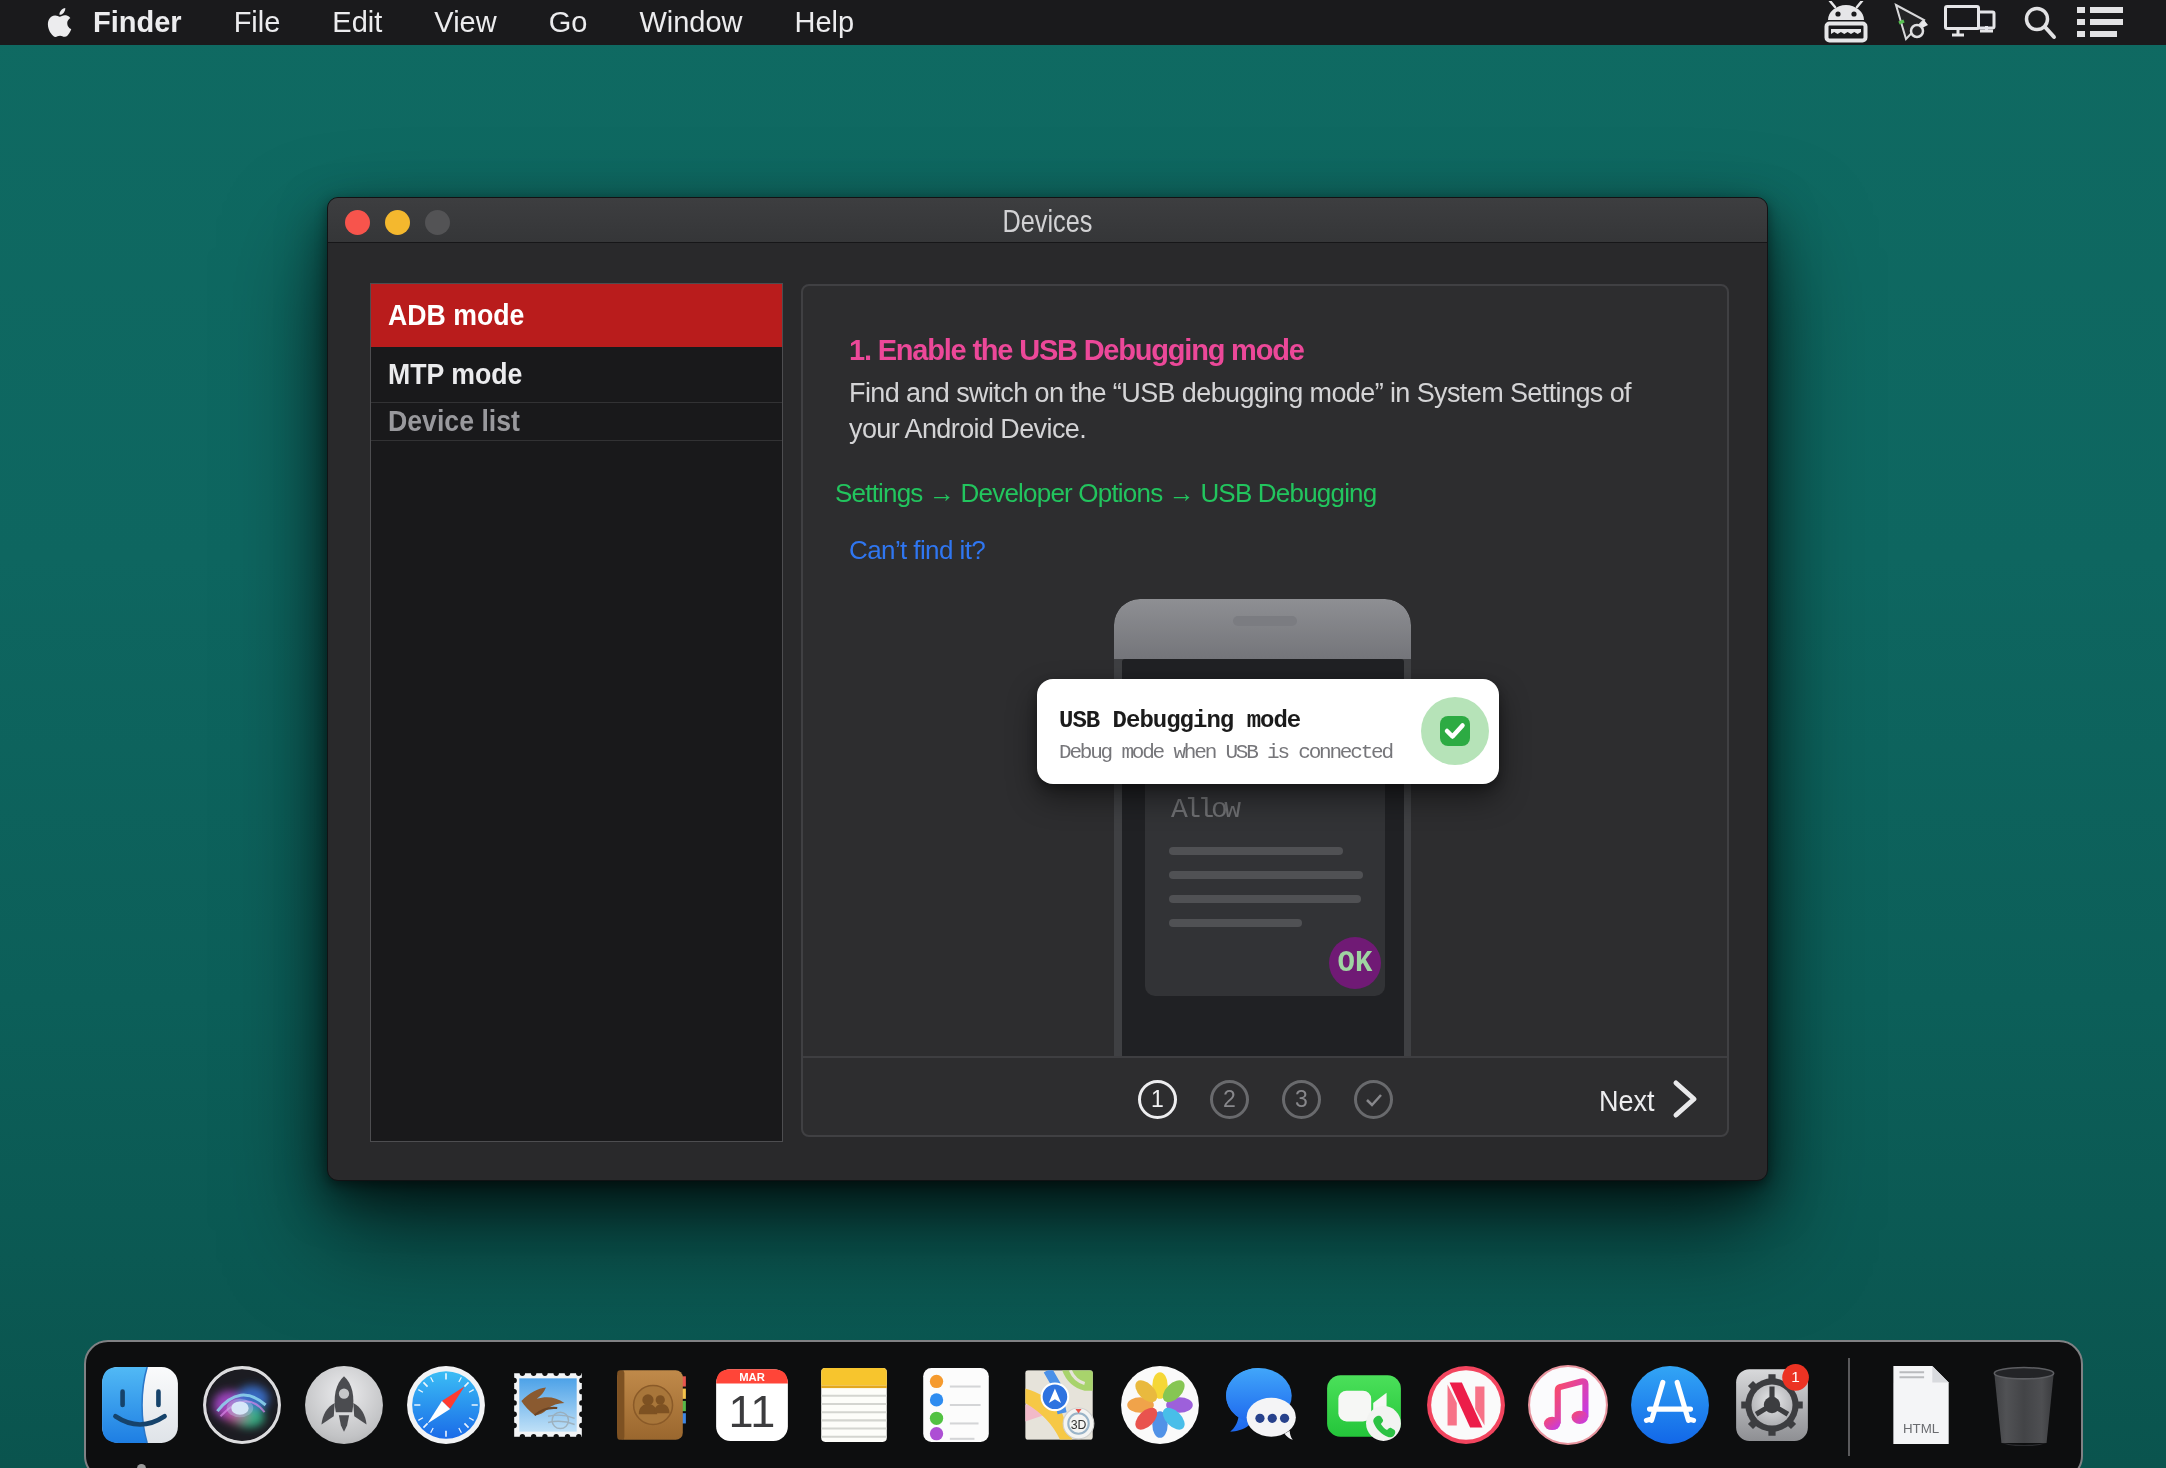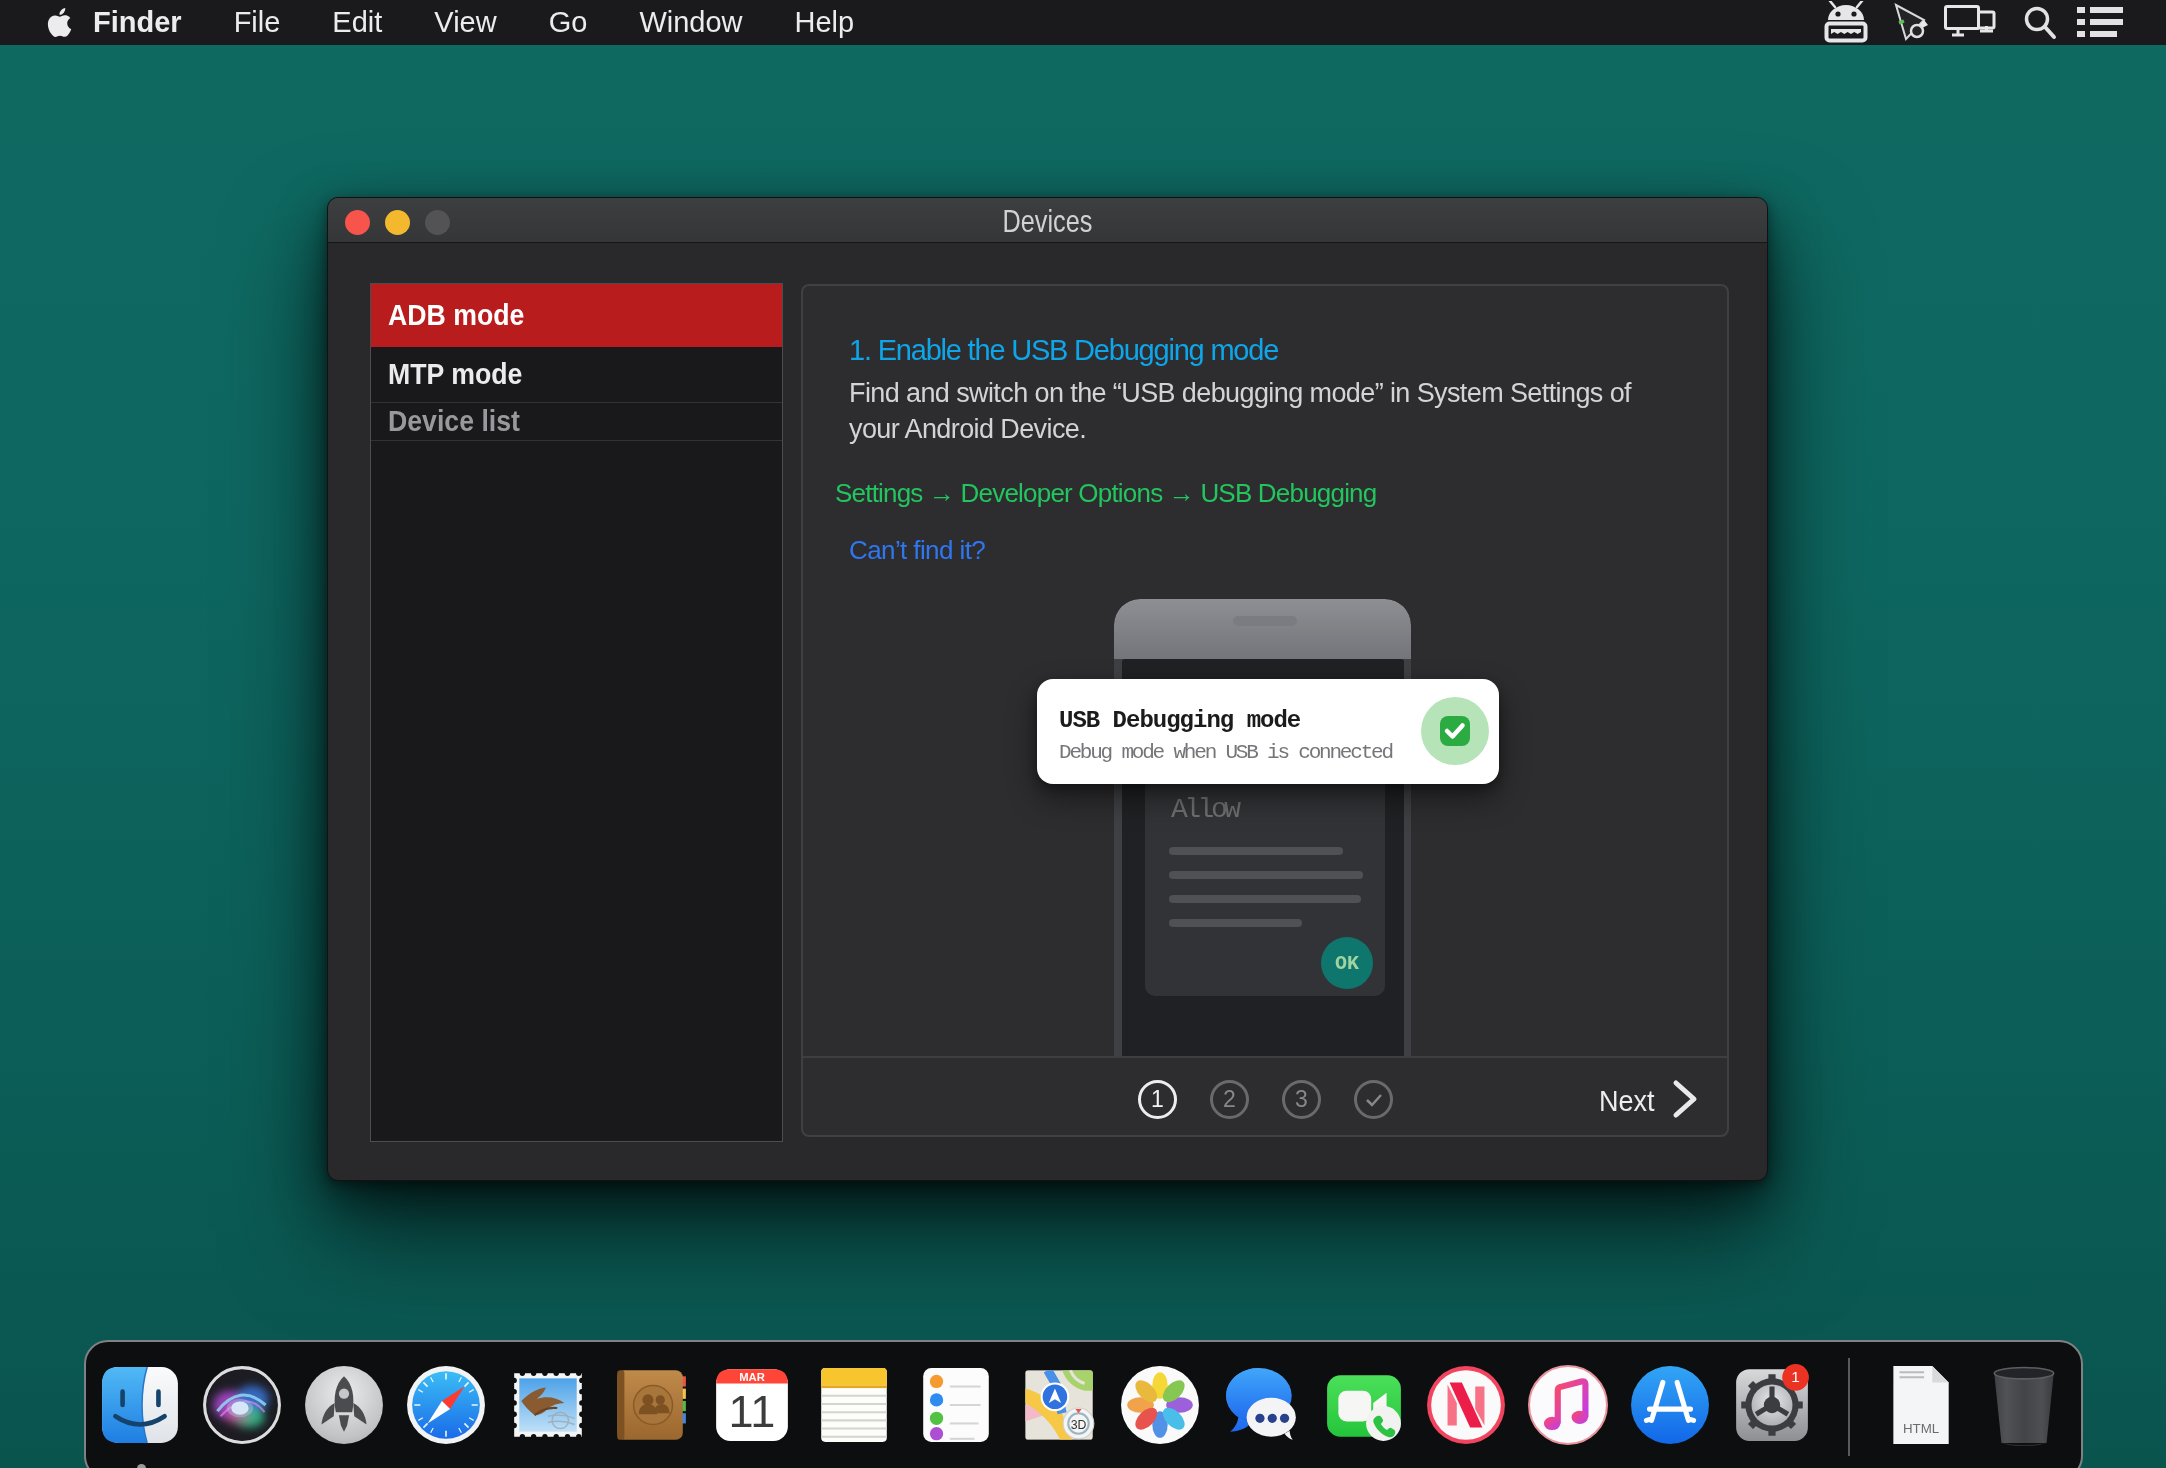--- a/index.html
+++ b/index.html
@@ -36,42 +36,42 @@
   .srow span { display:inline-block; transform:scaleX(0.92); transform-origin:0 50%; white-space:nowrap; }
   .srow.hdr { height:40px; color:#8d8d91; }
   .srow.sel { height:63px; color:#ffffff; background:#b91c1c; border-bottom:none; }
   .srow.item { height:56px; color:#ebebed; }
   .srow.hdr2 { height:38px; color:#99999d; }
 
   
   #panel { position:absolute; left:473px; top:86px; width:928px; height:853px;
     background:#2d2d2f; border:2px solid #404043; border-radius:8px; overflow:hidden; }
   #panel .content { position:absolute; left:0; top:0; right:0; height:772px; overflow:hidden; }
-  #panel h1 { position:absolute; left:46px; top:50px; font-size:29px; line-height:29px; letter-spacing:-1.2px; color:#0ea5e9; font-weight:normal; }
+  #panel h1 { position:absolute; left:46px; top:50px; font-size:29px; line-height:29px; letter-spacing:-1.2px; color:#ec4899; font-weight:bold; }
   #panel .body { position:absolute; left:46px; top:89px; font-size:27px; line-height:36px; letter-spacing:-0.6px; color:#d4d4d6; }
   #panel .path { position:absolute; left:32px; top:194px; font-size:26px; line-height:26px; letter-spacing:-0.8px; color:#22c55e; }
   #panel .link { position:absolute; left:46px; top:251px; font-size:26px; line-height:26px; letter-spacing:-0.6px; color:#2f76f1; }
 
   
   #phone { position:absolute; left:311px; top:313px; width:297px; height:459px;
     border-radius:26px 26px 0 0; overflow:hidden; }
   #phone .sides { position:absolute; left:0; top:50px; right:0; bottom:0; background:#3f4043; }
   #phone .forehead { position:absolute; left:0; top:0; right:0; height:60px;
     background:linear-gradient(180deg,#8e8f93,#74757a); border-radius:26px 26px 0 0; }
   #phone .speaker { position:absolute; left:119px; top:17px; width:64px; height:10px; border-radius:5px; background:#7b7c81; }
   #phone .screen { position:absolute; left:8px; top:60px; width:282px; height:399px; background:#202124; border-radius:3px 3px 0 0; }
   #phone .dlg { position:absolute; left:23px; top:33px; width:240px; height:304px; background:#323336; border-radius:10px; }
   #phone .allow { position:absolute; left:26px; top:104px; font-family:"Liberation Mono",monospace; font-size:28px; line-height:27px; letter-spacing:-3.5px; color:#6f7073; }
   #phone .l1,#phone .l2,#phone .l3,#phone .l4 { position:absolute; left:24px; height:8px; border-radius:4px; background:#505154; }
   #phone .l1 { top:155px; width:174px; }
   #phone .l2 { top:179px; width:194px; }
   #phone .l3 { top:203px; width:192px; }
   #phone .l4 { top:227px; width:133px; }
-  #phone .ok { position:absolute; left:176px; top:245px; width:52px; height:52px; border-radius:50%; background:#0f766e;
-    color:#9fd4a2; font-family:"Liberation Mono",monospace; font-weight:bold; font-size:20px;
+  #phone .ok { position:absolute; left:184px; top:245px; width:52px; height:52px; border-radius:50%; background:#701a75;
+    color:#9fd4a2; font-family:"Liberation Mono",monospace; font-weight:bold; font-size:29px;
     display:flex; align-items:center; justify-content:center; }
 
   
   #popup { position:absolute; left:234px; top:393px; width:462px; height:105px; background:#ffffff;
     border-radius:16px; box-shadow:0 14px 30px rgba(0,0,0,.45), 0 4px 10px rgba(0,0,0,.3); }
   #popup .t { position:absolute; left:22px; top:30px; font-family:"Liberation Mono",monospace; font-weight:bold;
     font-size:24px; line-height:24px; color:#1b1b1b; letter-spacing:-1px; white-space:nowrap; }
   #popup .s { position:absolute; left:22px; top:63px; font-family:"Liberation Mono",monospace;
     font-size:21px; line-height:21px; color:#76767a; letter-spacing:-2.2px; white-space:nowrap; }
   #popup .toggle { position:absolute; left:384px; top:18px; width:68px; height:68px; border-radius:50%; background:#b6e3b8; }

